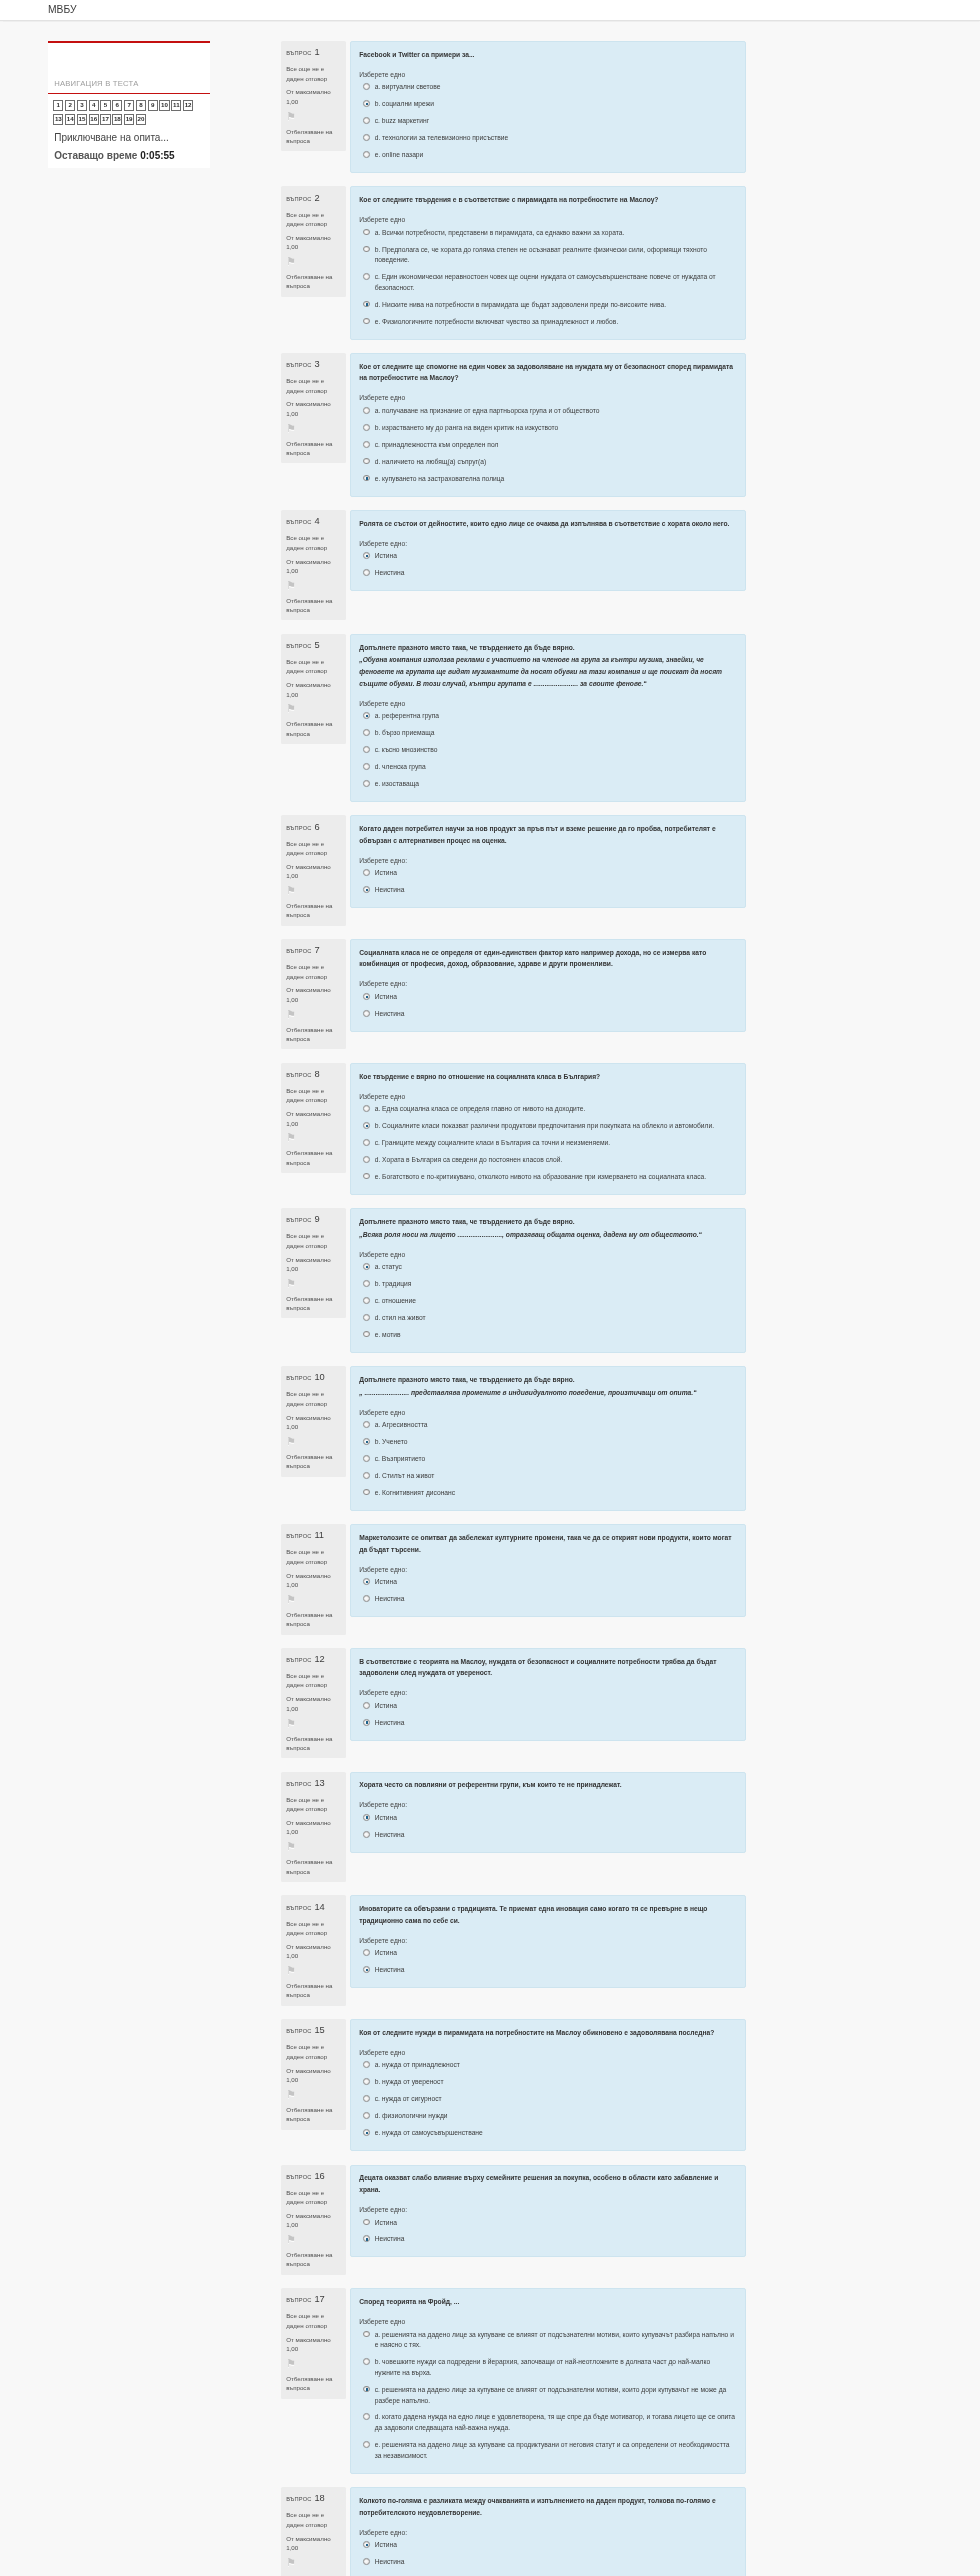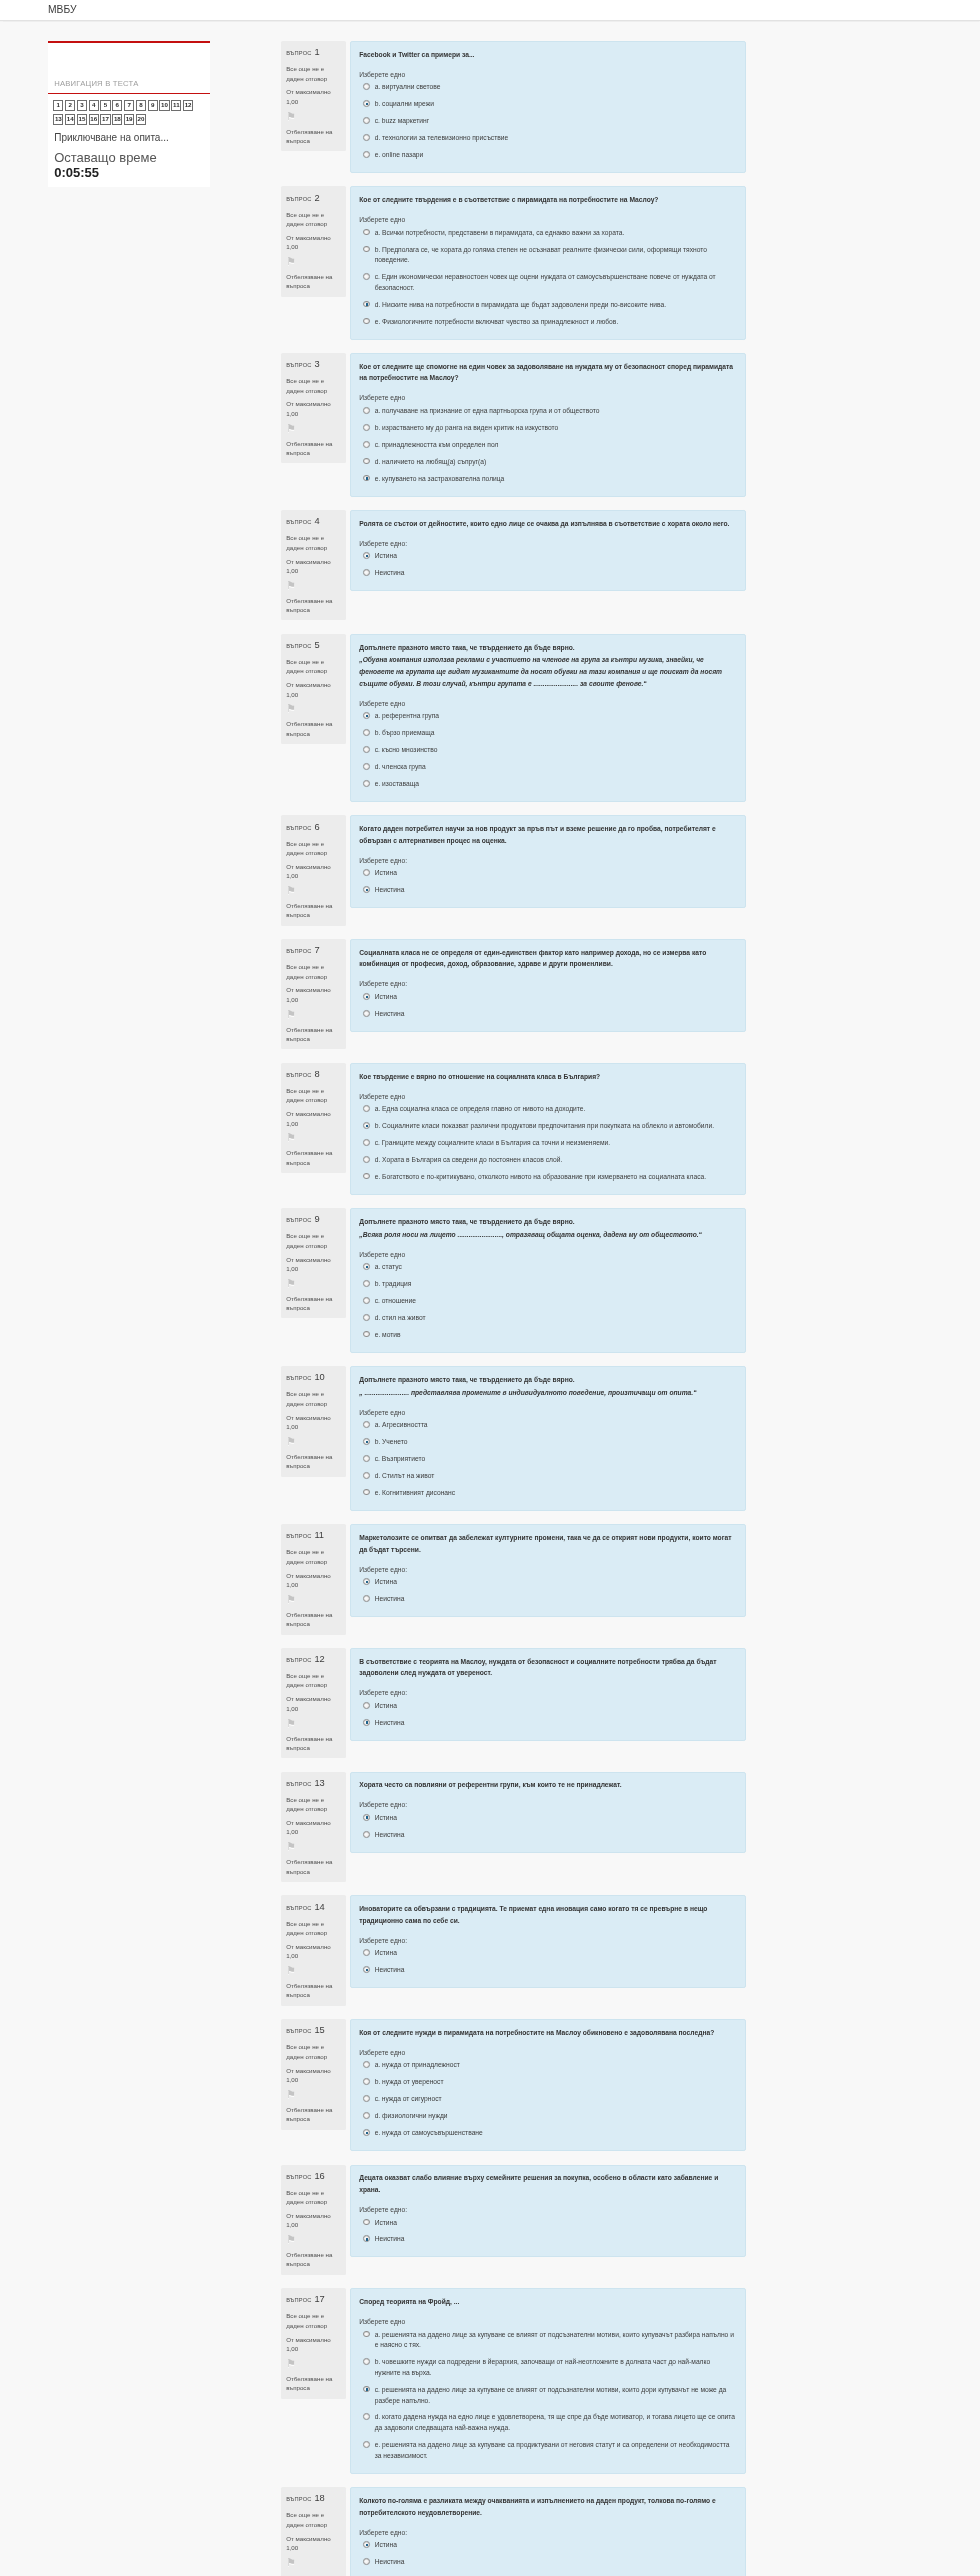--- a/index.html
+++ b/index.html
@@ -68,22 +68,23 @@
   .finish-link {
     display: block;
     padding: 2.1px 6.2px 0 6.2px;
     font-size: 10px;
     color: #444;
     text-decoration: none;
     cursor: pointer;
   }
   .time-left {
     padding: 7.2px 6.2px 0 6.2px;
-    font-size: 13px;
+    font-size: 10px;
     color: #555;
+    font-weight: bold;
   }
   .time-left b { color: #222; }
   
   .main-col {
     position: absolute;
     left: 281px;
     top: 41px;
     width: 465px;
   }
   .question {

